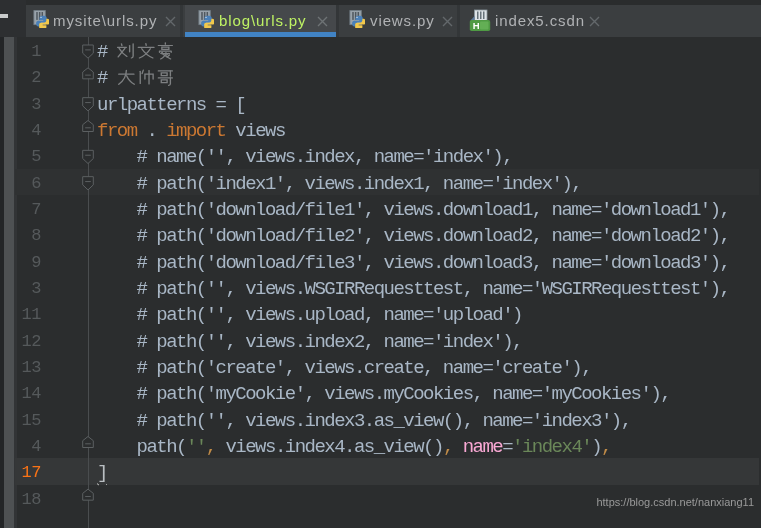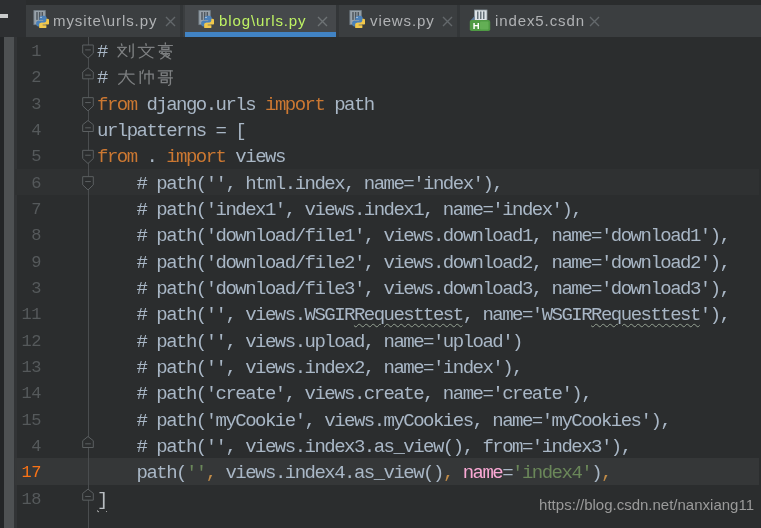--- a/index.html
+++ b/index.html
@@ -24,23 +24,23 @@
 #foldline{left:88px;top:37px;width:1px;height:491px;background:#4A4D4F;}
 #gutter{left:0;top:39.1px;width:41px;}
 #gutter div{height:26.333px;line-height:26.333px;text-align:right;color:#55595B;font-size:17px;letter-spacing:-0.5px;}
 #code{left:97px;top:39.1px;}
 #code div{height:26.333px;line-height:26.333px;white-space:pre;font-size:19px;letter-spacing:-1.52px;color:#A9B7C6;position:relative;}
 .c{color:#797B7D}
 .k{color:#CC7832}
 .s{color:#6A8759}
 .kw{color:#f9a8d4}
 .err{color:#C08B48}
-.sp1{text-decoration:underline;text-decoration-style:wavy;text-decoration-color:#95A192;text-decoration-thickness:1px;text-underline-offset:3px;}
+.sp1{text-decoration-style:wavy;text-decoration-color:#95A192;text-decoration-thickness:1px;text-underline-offset:3px;}
 .sp2{text-decoration:underline;text-decoration-style:wavy;text-decoration-color:#C8C8C8;text-decoration-thickness:1px;text-underline-offset:3px;}
-#watermark{right:7px;top:496px;font-family:"Liberation Sans",sans-serif;font-size:15px;color:#9A9A9A;}
+#watermark{right:7px;top:496px;font-family:"Liberation Sans",sans-serif;font-size:11px;color:#9A9A9A;}
 .cjk{position:absolute;left:19.76px;top:3px;}
 </style></head>
 <body>
 <div id="stage">
   <div class="abs" id="tabbar"></div>
   <div class="abs" id="tabtop"></div>
   <div class="abs" id="activetab"></div>
   <div class="abs" id="underline"></div>
   <div class="abs tabsep" style="left:180px"></div>
   <div class="abs tabsep" style="left:336px"></div>
@@ -192,32 +192,31 @@
           </g>
       <g transform="translate(39,0) scale(1.17,1.03)">
             <path d="M2 2.8 H14"></path>
             <path d="M4.5 4.8 H9.5 V7.4 H4.5 Z"></path>
             <path d="M12.3 2.8 V7.8"></path>
             <path d="M2 9.6 H14"></path>
             <path d="M4.5 11.6 H9.5 V14.2 H4.5 Z"></path>
             <path d="M12.3 9.6 V15.2 Q12.3 16.6 10.8 16.8"></path>
           </g>
     </svg></div>
-    <div><span class="k">from</span> django.urls <span class="k">import</span> path</div>
     <div>urlpatterns = [</div>
     <div><span class="k">from</span> . <span class="k">import</span> views</div>
-    <div class="c">    # path('', html.index, name='index'),</div>
+    <div class="c">    # name('', views.index, name='index'),</div>
     <div class="c">    # path('index1', views.index1, name='index'),</div>
     <div class="c">    # path('download/file1', views.download1, name='download1'),</div>
     <div class="c">    # path('download/file2', views.download2, name='download2'),</div>
     <div class="c">    # path('download/file3', views.download3, name='download3'),</div>
     <div class="c">    # path('', views.WSGIR<span class="sp1">Requesttest</span>, name='WSGIR<span class="sp1">Requesttest</span>'),</div>
     <div class="c">    # path('', views.upload, name='upload')</div>
     <div class="c">    # path('', views.index2, name='index'),</div>
     <div class="c">    # path('create', views.create, name='create'),</div>
     <div class="c">    # path('myCookie', views.myCookies, name='myCookies'),</div>
-    <div class="c">    # path('', views.index3.as_view(), from='index3'),</div>
+    <div class="c">    # path('', views.index3.as_view(), name='index3'),</div>
     <div>    path(<span class="s">''</span><span class="err">,</span> views.index4.as_view()<span class="err">,</span> <span class="kw">name</span>=<span class="s">'index4'</span>)<span class="err">,</span></div>
     <div style="color:#B9BEC2"><span class="sp2">]</span></div>
   </div>
   <div class="abs" id="watermark">https://blog.csdn.net/nanxiang11</div>
 
 </div>
 
 </body></html>

